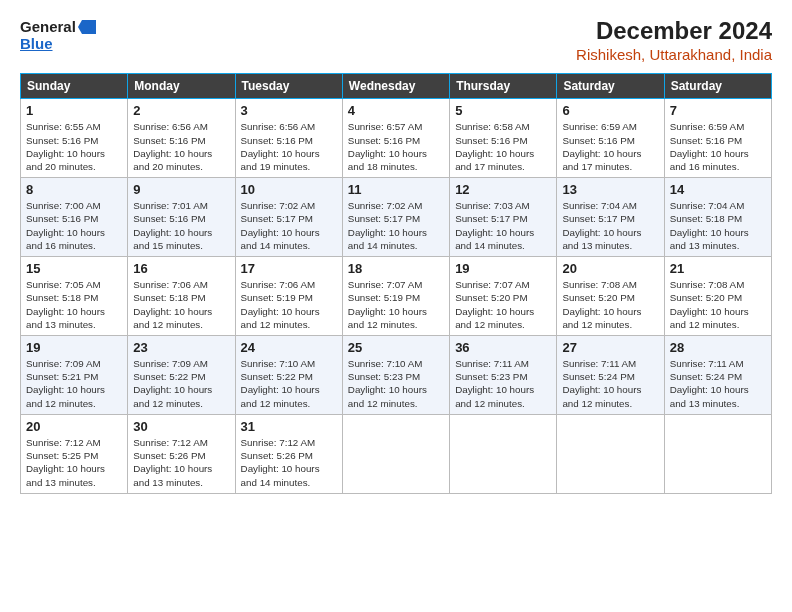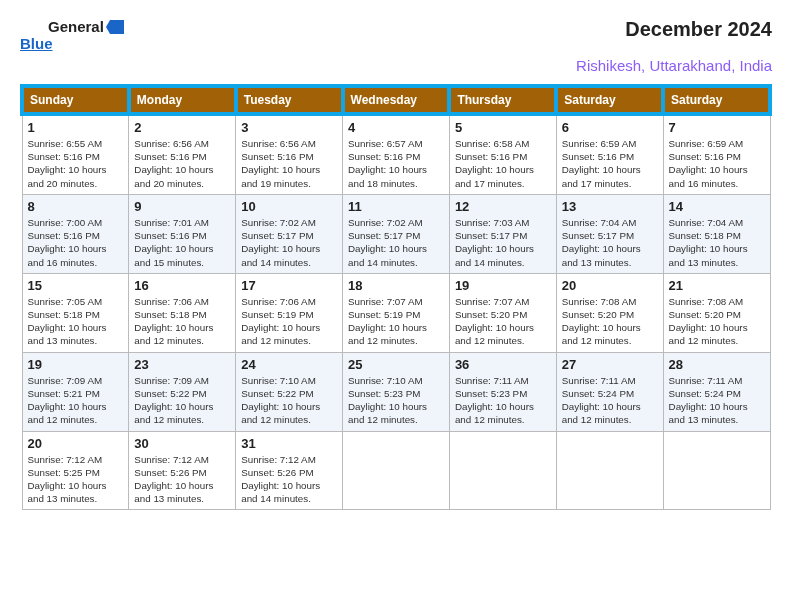--- a/index.html
+++ b/index.html
@@ -23,43 +23,43 @@
     }
     .logo {
       display: flex;
       align-items: center;
       gap: 4px;
     }
     .title-block {
       text-align: right;
     }
     .month-title {
-      font-size: 20px;
+      font-size: 24px;
       font-weight: bold;
       color: #222;
       line-height: 1.1;
     }
     .location-title {
       font-size: 15px;
-      color: #8b5cf6;
-      margin-top: 17px;
+      color: #c2410c;
+      margin-top: 2px;
     }
     .calendar-table {
       width: 100%;
       border-collapse: collapse;
       font-size: 10.5px;
     }
     .calendar-table th {
-      background-color: #a16207;
+      background-color: #404040;
       color: #fff;
       padding: 5px 6px;
       text-align: left;
       font-size: 12px;
       font-weight: bold;
-      border: 4px solid #0ea5e9;
+      border: 1px solid #0ea5e9;
     }
     .calendar-table td {
       border: 1px solid #bbb;
       vertical-align: top;
       padding: 4px 5px;
       min-width: 100px;
       height: 72px;
       background: #fff;
     }
     .calendar-table tr:nth-child(even) td {
@@ -82,21 +82,21 @@
     }
   </style>
 </head>
 <body>
 
 <div class="page">
   <div class="header">
     <div class="logo">
     <div style="display:flex;flex-direction:column;align-items:flex-start;line-height:1.15">
       <div style="display:flex;align-items:center;gap:2px">
-        <span style="font-size:15px;font-weight:bold;color:#222;margin-left:28px;">General</span>
+        <span style="font-size:15px;font-weight:bold;color:#222;">General</span>
         <svg width="18" height="14" viewBox="0 0 18 14">
           <polygon points="4,14 14,14 18,7 14,0 4,0 0,7" fill="#1a66c8"></polygon>
           <polygon points="10,14 18,14 18,0 10,0 14,7" fill="#1a66c8"></polygon>
         </svg>
       </div>
       <span style="font-size:15px;font-weight:bold;color:#1a66c8;text-decoration:underline;">Blue</span>
     </div>
   </div>
     <div class="title-block">
       <div class="month-title">December 2024</div>

